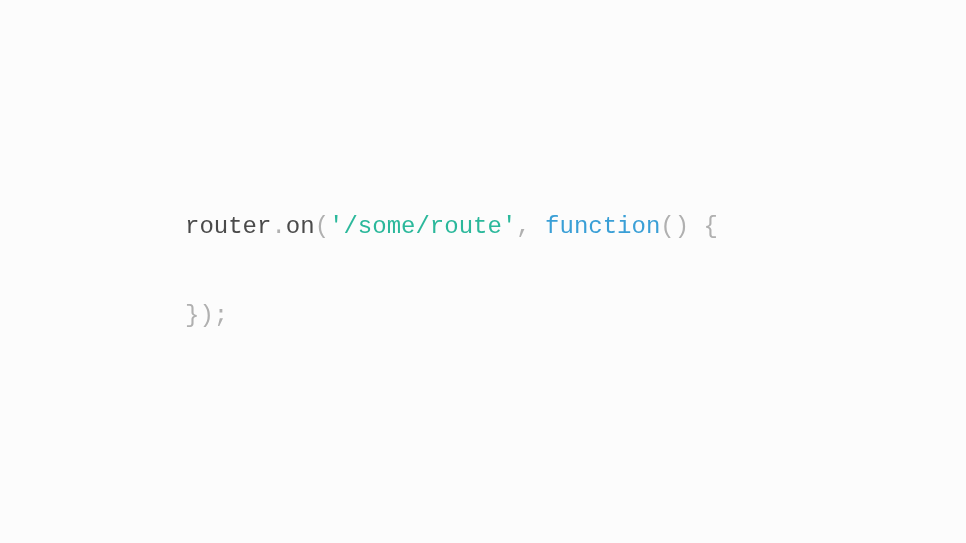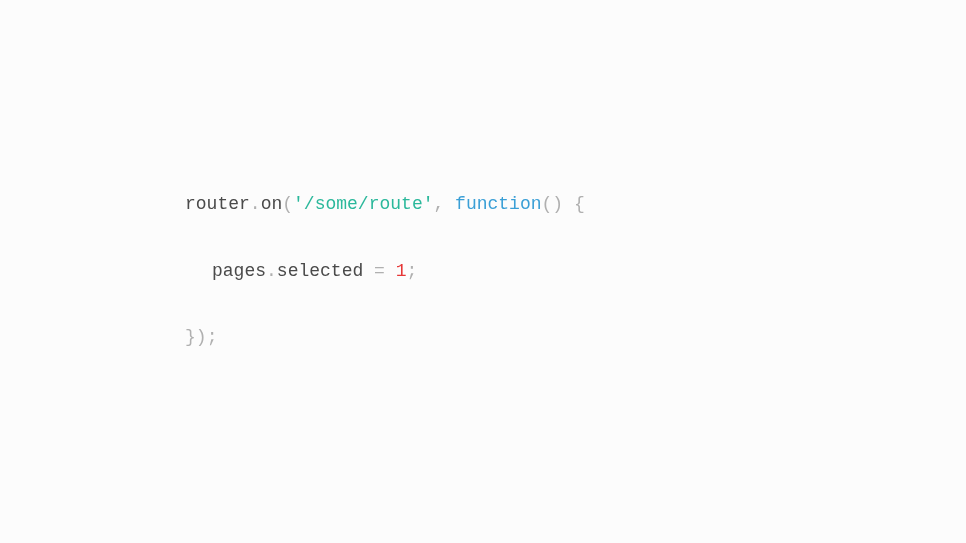--- a/index.html
+++ b/index.html
@@ -11,31 +11,30 @@
       width: 966px;
       height: 543px;
       background: #fcfcfc;
       font-family: "SF Mono", "Monaco", "Menlo", "Consolas", "Courier New", monospace;
       display: flex;
       align-items: center;
       justify-content: flex-start;
       padding-left: 185px;
     }
     .code-block {
-      font-size: 18px;
+      font-size: 24px;
       line-height: 1.85;
       white-space: pre;
     }
     .tok-default { color: #4a4a4a; }
     .tok-punct { color: #b0b0b0; }
     .tok-string { color: #2bb89b; }
     .tok-keyword { color: #3a9fd6; }
     .tok-number { color: #e63737; }
     .indent { display: inline-block; width: 1.5em; }
   </style>
 </head>
 <body>
 
 <div class="code-block">
 <div><span class="tok-default">router</span><span class="tok-punct">.</span><span class="tok-default">on</span><span class="tok-punct">(</span><span class="tok-string">'</span><span class="tok-string">/some/route</span><span class="tok-string">'</span><span class="tok-punct">, </span><span class="tok-keyword">function</span><span class="tok-punct">() </span><span class="tok-punct">{</span></div>
-<div><span class="indent"></span><span class="tok-default">pages</span><span class="tok-punct">.</span><span class="tok-default">selected</span><span class="tok-punct"> = </span><span class="tok-number">1</span><span class="tok-punct">;</span></div>
 <div><span class="tok-punct">}</span><span class="tok-punct">)</span><span class="tok-punct">;</span></div>
 </div>
 
 </body></html>

